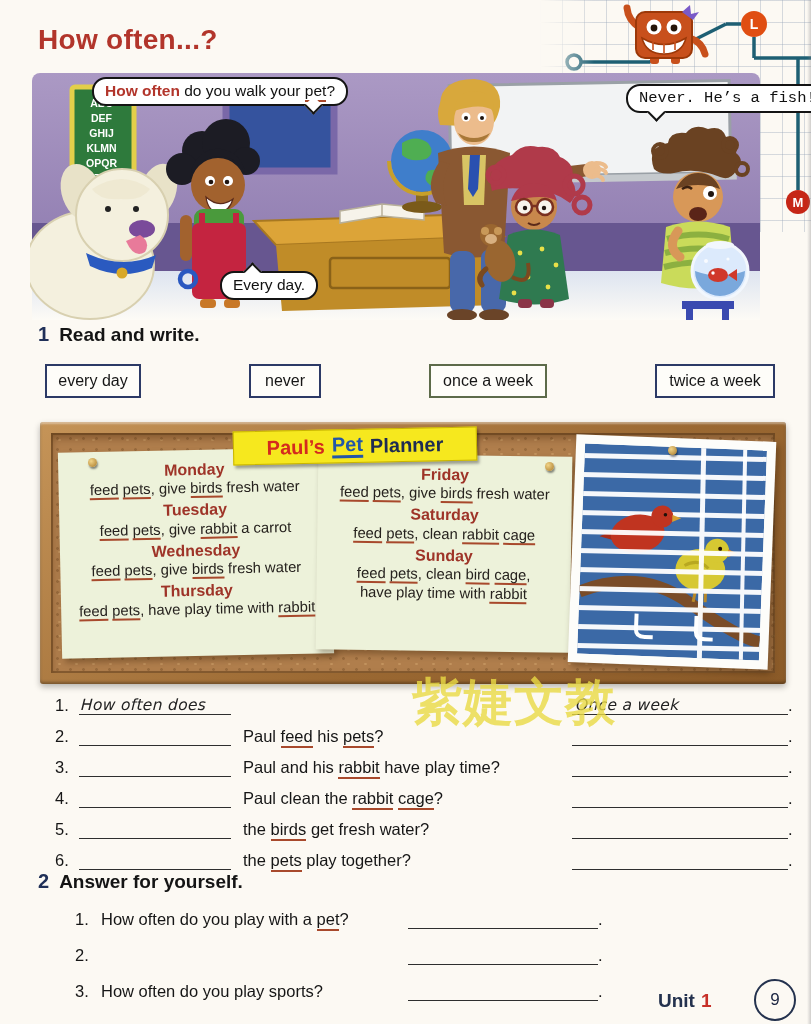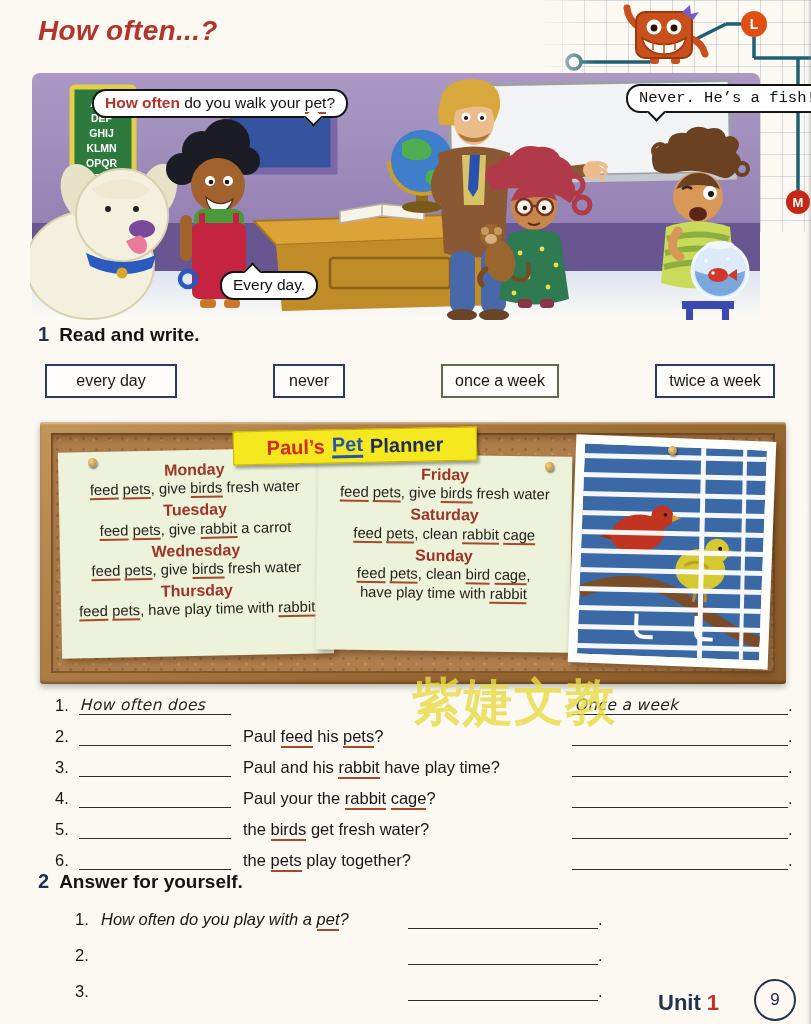--- a/index.html
+++ b/index.html
@@ -12,21 +12,21 @@
   .deco{position:absolute;left:540px;top:0;width:271px;height:232px;
     background-image:
       linear-gradient(to right, rgba(150,165,185,.38) 1px, transparent 1px),
       linear-gradient(to bottom, rgba(150,165,185,.38) 1px, transparent 1px);
     background-size:22px 22px;
     -webkit-mask-image:linear-gradient(to right, transparent, #000 20%);
     mask-image:linear-gradient(to right, transparent, #000 20%);}
   .deco svg{position:absolute;left:0;top:0;}
 
   
-  .title{position:absolute;left:38px;top:15px;font-size:28px;font-weight:bold;font-style:italic;
+  .title{position:absolute;left:38px;top:24px;font-size:28px;font-weight:bold;
          color:#b2352b;letter-spacing:.3px;z-index:3;text-align:center;}
 
   
   .scene{position:absolute;left:30px;top:73px;width:732px;height:247px;z-index:2;}
   .scene svg{position:absolute;left:0;top:0;}
   .bubble{position:absolute;background:#fff;border:2.5px solid #141414;border-radius:14px;
           padding:3px 11px 4px;font-size:15.5px;color:#111;white-space:nowrap;z-index:6;}
   .bubble::after{content:"";position:absolute;width:11px;height:11px;background:#fff;
           transform:rotate(45deg);}
   .tail-br::after{right:26px;bottom:-8px;border-right:2.5px solid #141414;border-bottom:2.5px solid #141414;}
@@ -90,26 +90,26 @@
   .period{width:8px;}
 
   .watermark{position:absolute;left:412px;top:672px;font-size:50px;font-weight:bold;
              color:#eadb45;opacity:.8;letter-spacing:1px;z-index:20;line-height:1.2;
              font-family:"DejaVu Sans",sans-serif;pointer-events:none;}
 
   
   .a2{position:absolute;left:38px;top:870px;width:568px;z-index:10;}
   .a2 .secheadrow{display:flex;gap:10px;align-items:baseline;font-weight:bold;}
   .a2row{display:flex;align-items:flex-end;height:24px;margin-top:12px;padding-left:37px;font-size:16.5px;}
-  .a2q{white-space:nowrap;font-style:italic;}
+  .a2q{white-space:nowrap;}
   .a2num{width:26px;}
   .a2blank{margin-left:auto;width:190px;border-bottom:1.8px solid #2e2e2e;height:22px;}
 
   
-  .unitbox{position:absolute;left:658px;top:990px;font-weight:bold;font-size:22px;z-index:3;}
+  .unitbox{position:absolute;left:658px;top:990px;font-weight:bold;font-size:19px;z-index:3;}
   .u-label{color:#24324e;} .u-num{color:#c73028;margin-left:6px;}
   .pagecircle{position:absolute;left:754px;top:979px;width:42px;height:42px;border:2.5px solid #24324e;
               border-radius:50%;display:flex;align-items:center;justify-content:center;font-size:17px;
               color:#1a2440;background:#fcf9f3;box-sizing:border-box;z-index:3;}
 </style>
 </head>
 <body>
 
 <div class="page">
 
@@ -318,32 +318,32 @@
           <circle cx="683" cy="200" r="1.7" fill="#fff"></circle>
           <circle cx="676" cy="188" r="2" fill="#fff" opacity=".8"></circle>
           <circle cx="698" cy="186" r="1.6" fill="#fff" opacity=".8"></circle>
         </g>
         <rect x="652" y="228" width="52" height="8" fill="#3a4ab0"></rect>
         <rect x="656" y="236" width="7" height="11" fill="#3a4ab0"></rect>
         <rect x="692" y="236" width="7" height="11" fill="#3a4ab0"></rect>
       </g>
     </svg>
 
-    <div class="bubble tail-br" style="left:62px;top:16px;"><span><span class="bold c-red">How often</span><span> do you walk your </span><span class="vul">pet</span><span>?</span></span></div>
+    <div class="bubble tail-br" style="left:62px;top:4px;"><span><span class="bold c-red">How often</span><span> do you walk your </span><span class="vul">pet</span><span>?</span></span></div>
     <div class="bubble tail-bl" style="left:596px;top:11px;font-family:Liberation Mono, monospace;"><span>Never. He’s a fish!</span></div>
     <div class="bubble tail-tl" style="left:190px;top:198px;"><span>Every day.</span></div>
   </div>
 
   <div class="sechead a1head">
     <span class="secnum">1</span>
     <span class="sectitle">Read and write.</span>
   </div>
 
   <div class="wordrow">
-    <div class="wb" style="width:132px">every day</div>
+    <div class="wb" style="width:96px">every day</div>
     <div class="wb" style="width:72px">never</div>
     <div class="wb green" style="width:118px">once a week</div>
     <div class="wb" style="width:120px">twice a week</div>
   </div>
 
   <div class="board">
     <div class="cork">
       <div class="banner">
         <span class="t-paul">Paul’s</span>
         <span class="t-pet">Pet</span>
@@ -447,21 +447,21 @@
       <span class="ansblank">
           <span class="hw"></span>
         </span>
       <span class="period">.</span>
     </div>
     <div class="qrow">
       <span class="qnum">4.</span>
       <span class="blankpre">
           <span class="hw"></span>
         </span>
-      <span class="stem"><span>Paul your the </span><span class="vul">rabbit</span><span> </span><span class="vul">cage</span><span>?</span></span>
+      <span class="stem"><span>Paul clean the </span><span class="vul">rabbit</span><span> </span><span class="vul">cage</span><span>?</span></span>
       <span class="ansblank">
           <span class="hw"></span>
         </span>
       <span class="period">.</span>
     </div>
     <div class="qrow">
       <span class="qnum">5.</span>
       <span class="blankpre">
           <span class="hw"></span>
         </span>
@@ -497,20 +497,21 @@
       <span class="a2blank"></span>
       <span class="period">.</span>
     </div>
     <div class="a2row">
       <span class="a2num">2.</span>
       <span class="a2blank"></span>
       <span class="period">.</span>
     </div>
     <div class="a2row">
       <span class="a2num">3.</span>
+      <span class="a2q"><span>How often do you play sports?</span></span>
       <span class="a2blank"></span>
       <span class="period">.</span>
     </div>
   </div>
 
   <div class="unitbox">
     <span class="u-label">Unit</span><span class="u-num">1</span>
   </div>
   <div class="pagecircle">
     <span>9</span>

